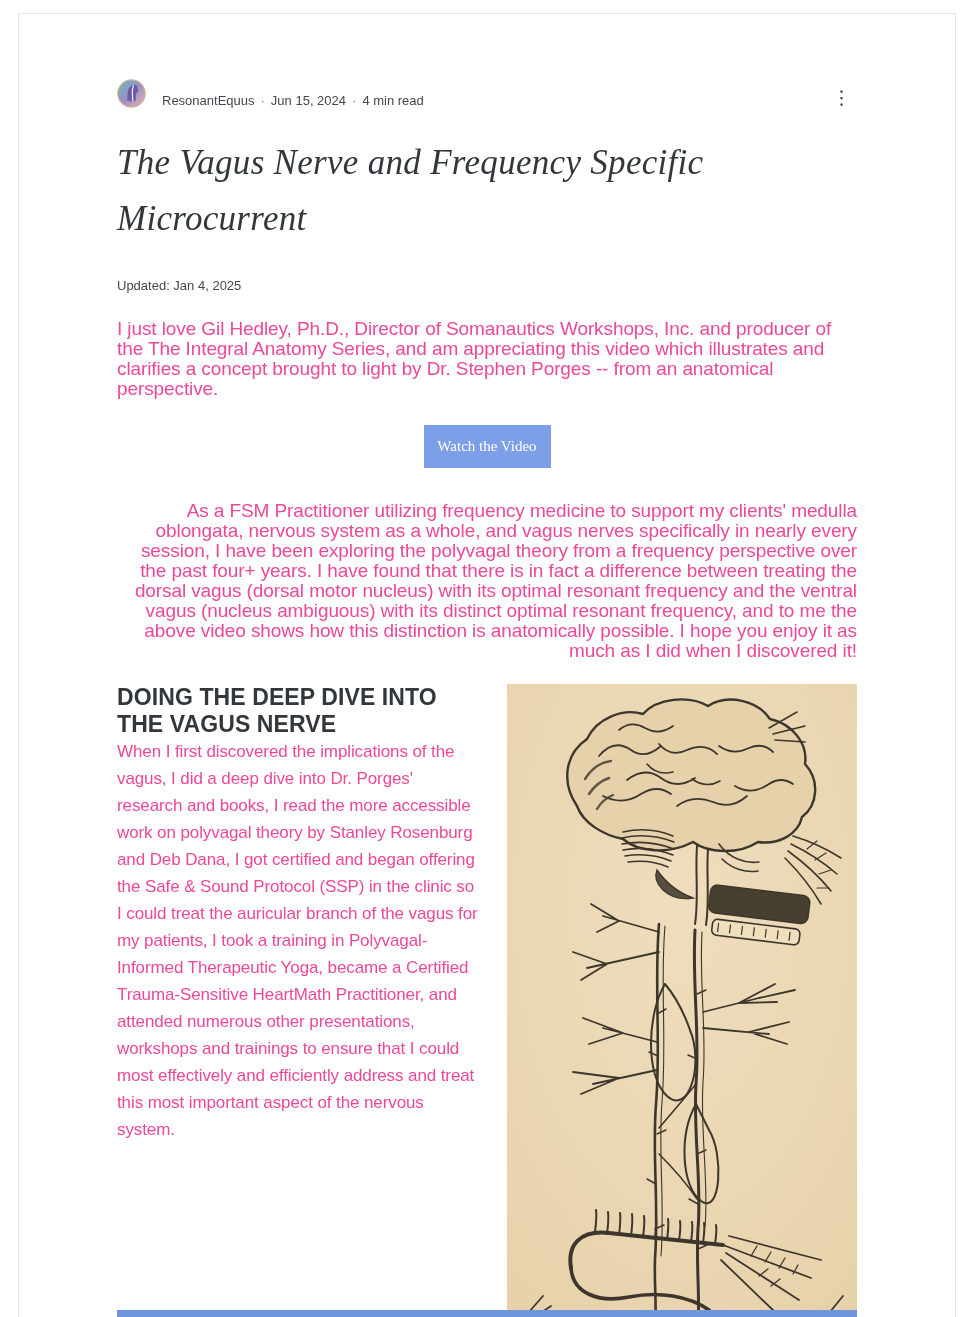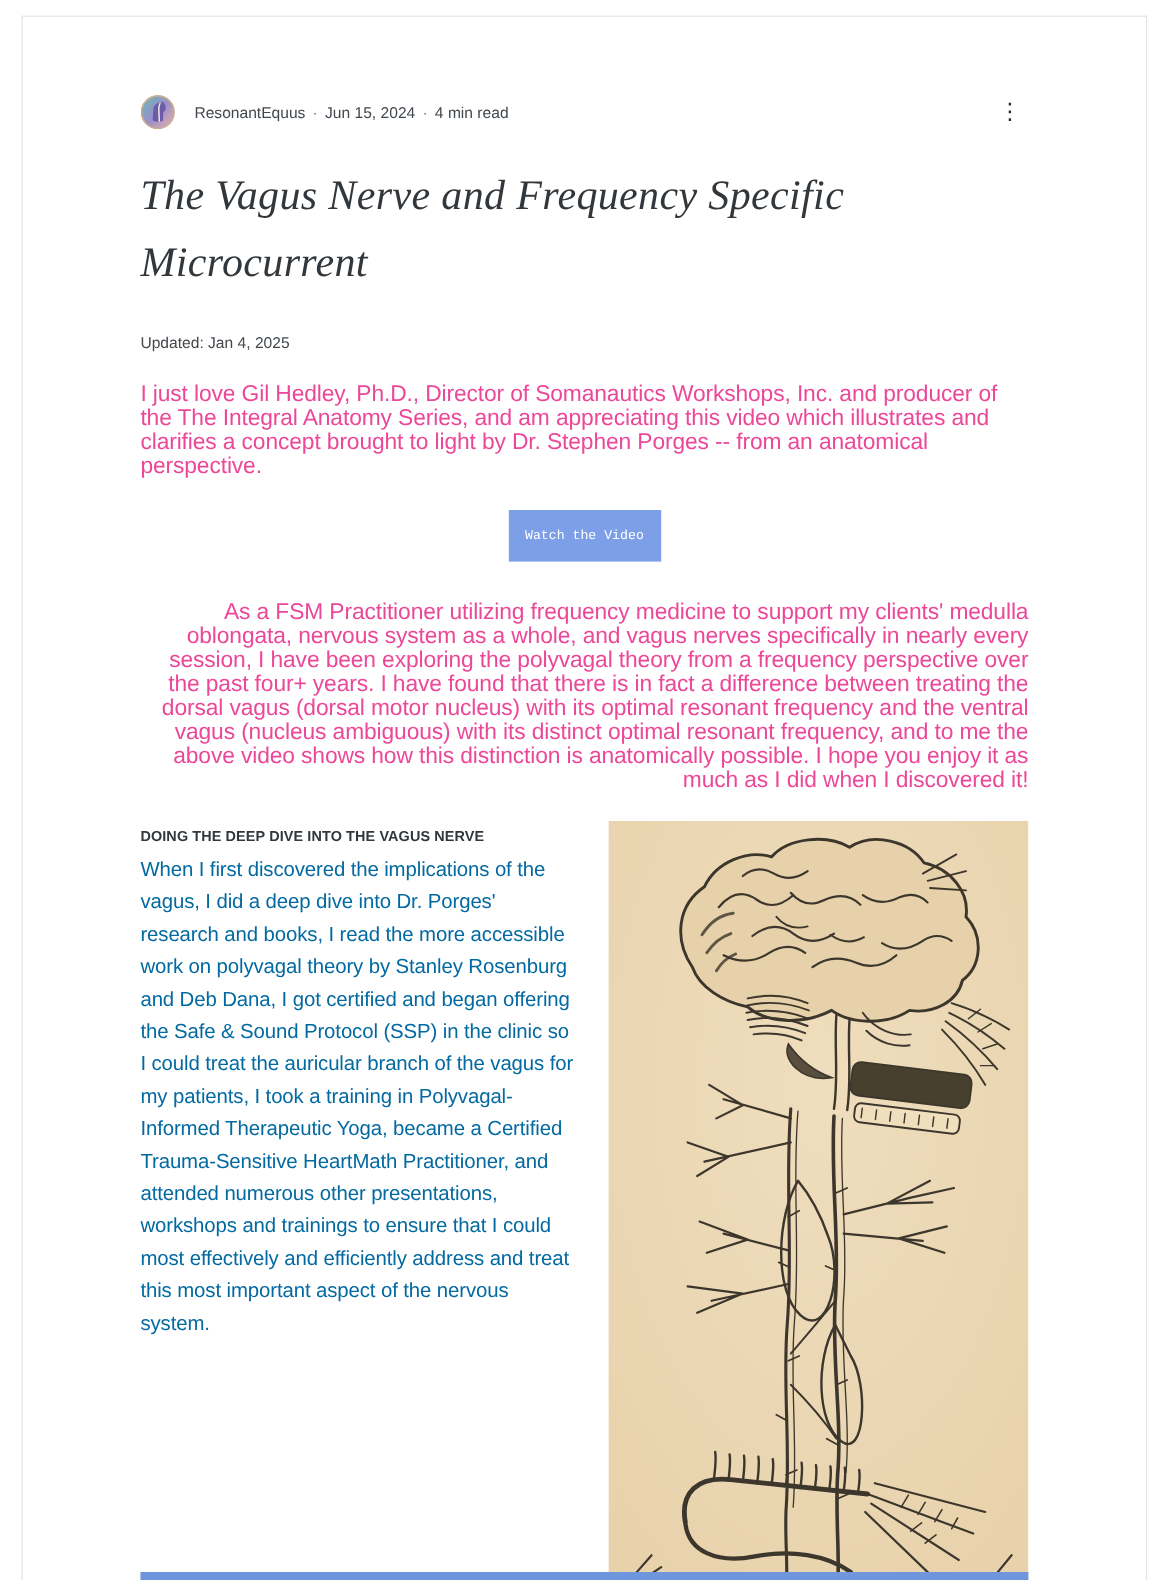--- a/index.html
+++ b/index.html
@@ -16,21 +16,21 @@
     width: 938px; height: 1400px;
     background: #ffffff;
     border: 1px solid #e4e4e4;
   }
   .inner { padding: 0 98px; }
 
   
   .post-header {
     margin-top: 65px;
     display: flex;
-    align-items: center;
+    align-items: flex-end;
   }
   .avatar {
     width: 29px; height: 29px;
     border-radius: 50%;
     overflow: hidden;
     flex: 0 0 29px;
     cursor: pointer;
   }
   .avatar svg { display: block; }
   .meta {
@@ -81,48 +81,48 @@
   }
   p.body-text.second { margin-top: 33px; text-align: right; }
 
   
   .btn-row { margin-top: 26px; text-align: center; }
   .video-btn {
     display: inline-block;
     width: 127px; height: 43px;
     background: #7c9fe8;
     color: #ffffff;
-    font-family: Liberation Mono, monospace;
-    font-size: 11px;
+    font-family: Liberation Serif, serif;
+    font-size: 15px;
     border: none;
     cursor: pointer;
   }
 
   
   .columns {
     margin-top: 23px;
     display: flex;
     justify-content: space-between;
   }
   .col-text { width: 362px; }
   h2.section-heading {
-    font-size: 12px;
+    font-size: 23px;
     line-height: 27px;
     font-weight: 700;
     letter-spacing: 0.1px;
     color: #32373c;
     margin: 0;
   }
   h2.section-heading.second { margin-top: 27px; }
   .col-text p.section-body {
     margin: 0;
     font-size: 17px;
     line-height: 27px;
     letter-spacing: -0.1px;
-    color: #0369a1;
+    color: #ec4899;
   }
   .col-img {
     width: 350px;
     flex: 0 0 350px;
   }
   .col-img svg { display: block; }
 
   
   .bottom-bar {
     position: absolute;

